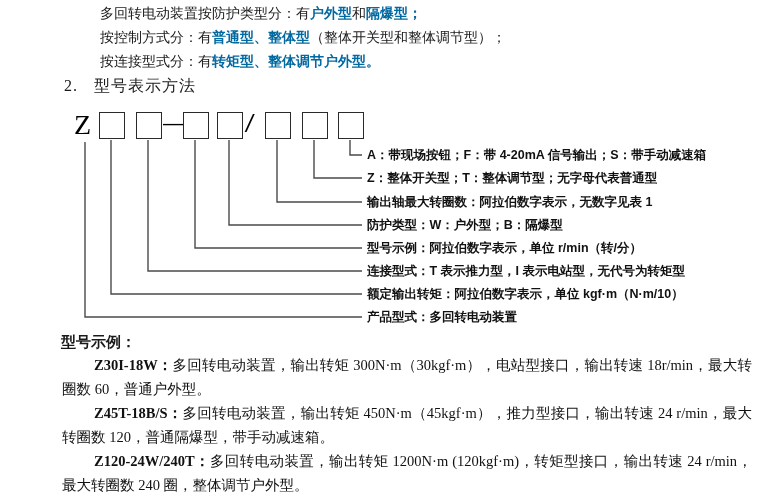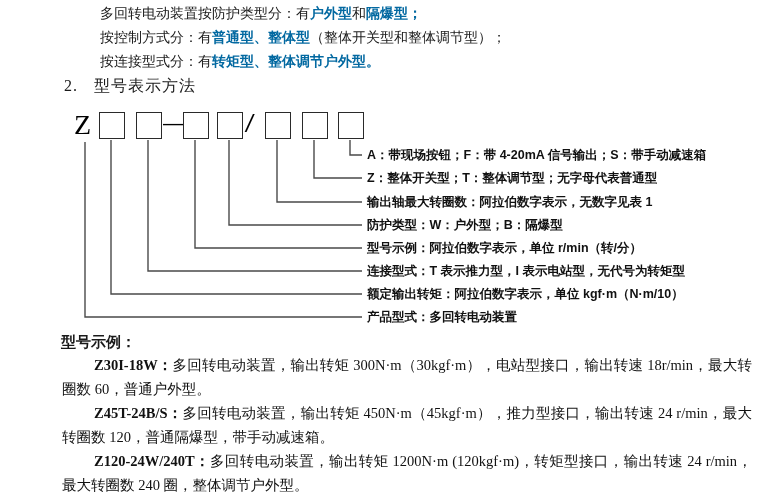--- a/index.html
+++ b/index.html
@@ -110,18 +110,18 @@
   <div class="abs diagram-label" style="top:309px">产品型式：多回转电动装置</div>
 </div>
 
 <div class="abs examples-heading">型号示例：</div>
 
 <div class="abs example-para" style="top:354px">
   <span class="model">Z30I-18W：</span><span>多回转电动装置，输出转矩 300N·m（30kgf·m），电站型接口，输出转速 18r/min，最大转圈数 60，普通户外型。</span>
 </div>
 
 <div class="abs example-para" style="top:402px">
-  <span class="model">Z45T-24B/S：</span><span>多回转电动装置，输出转矩 450N·m（45kgf·m），推力型接口，输出转速 24 r/min，最大转圈数 120，普通隔爆型，带手动减速箱。</span>
+  <span class="model">Z45T-18B/S：</span><span>多回转电动装置，输出转矩 450N·m（45kgf·m），推力型接口，输出转速 24 r/min，最大转圈数 120，普通隔爆型，带手动减速箱。</span>
 </div>
 
 <div class="abs example-para" style="top:450px">
   <span class="model">Z120-24W/240T：</span><span>多回转电动装置，输出转矩 1200N·m (120kgf·m)，转矩型接口，输出转速 24 r/min，最大转圈数 240 圈，整体调节户外型。</span>
 </div>
 
 </body></html>

